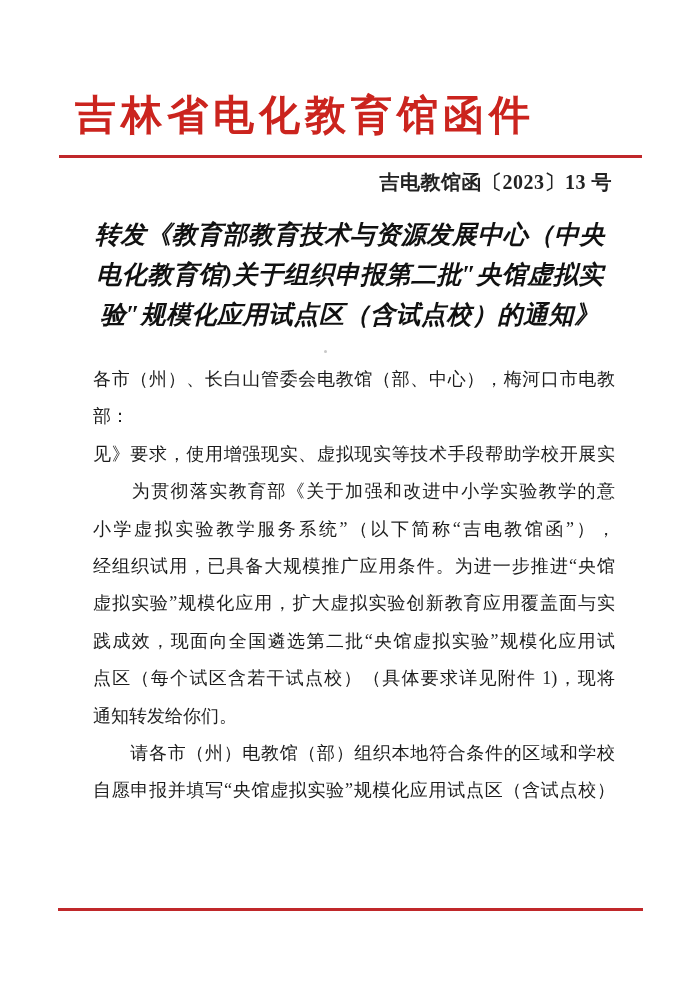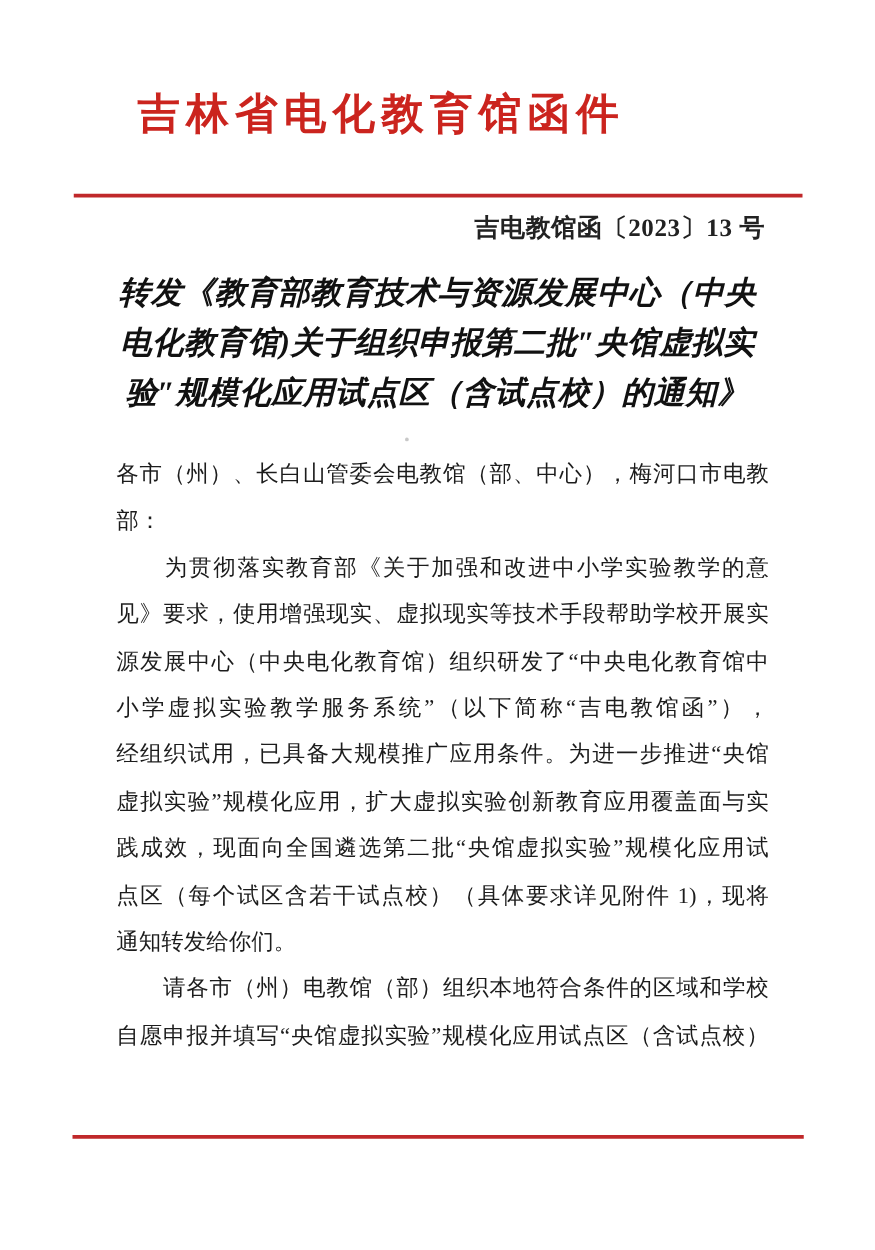--- a/index.html
+++ b/index.html
@@ -15,23 +15,23 @@
     color: var(--ink);
   }
   .page {
     position: relative;
     width: 700px; height: 1000px;
     background: #ffffff;
     overflow: hidden;
   }
   .org-title {
     position: absolute;
-    top: 68px; left: 0; width: 610px;
+    top: 88px; left: 0; width: 610px;
     text-align: center;
-    font-size: 34px;
+    font-size: 41px;
     font-weight: bold;
     letter-spacing: 5px;
     color: var(--accent-red);
     white-space: nowrap;
   }
   .red-rule {
     position: absolute;
     height: 3px;
     background: var(--rule-red);
   }
@@ -98,23 +98,22 @@
     <div class="title-line">转发《教育部教育技术与资源发展中心（中央</div>
     <div class="title-line">电化教育馆)关于组织申报第二批″央馆虚拟实</div>
     <div class="title-line">验″规模化应用试点区（含试点校）的通知》</div>
   </div>
 
   <div class="speck"></div>
 
   <div class="doc-body">
     <div class="body-line">各市（州）、长白山管委会电教馆（部、中心），梅河口市电教</div>
     <div class="body-line end">部：</div>
+    <div class="body-line">见》要求，使用增强现实、虚拟现实等技术手段帮助学校开展实</div>
     <div class="body-line">　　为贯彻落实教育部《关于加强和改进中小学实验教学的意</div>
-    <div class="body-line">见》要求，使用增强现实、虚拟现实等技术手段帮助学校开展实</div>
-    <div class="body-line">源发展中心（中央电化教育馆）组织研发了“中央电化教育馆中</div>
     <div class="body-line">小学虚拟实验教学服务系统”（以下简称“吉电教馆函”），</div>
     <div class="body-line">经组织试用，已具备大规模推广应用条件。为进一步推进“央馆</div>
     <div class="body-line">虚拟实验”规模化应用，扩大虚拟实验创新教育应用覆盖面与实</div>
     <div class="body-line">践成效，现面向全国遴选第二批“央馆虚拟实验”规模化应用试</div>
     <div class="body-line">点区（每个试区含若干试点校）（具体要求详见附件 1)，现将</div>
     <div class="body-line end">通知转发给你们。</div>
     <div class="body-line">　　请各市（州）电教馆（部）组织本地符合条件的区域和学校</div>
     <div class="body-line">自愿申报并填写“央馆虚拟实验”规模化应用试点区（含试点校）</div>
   </div>
 

